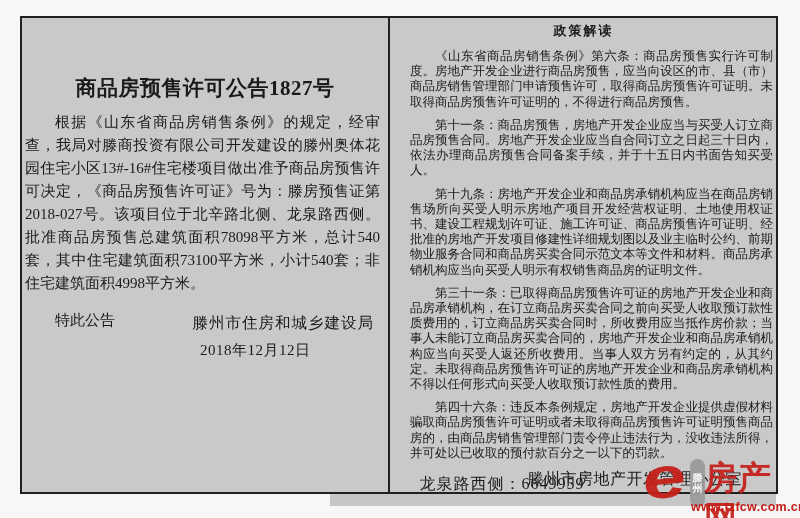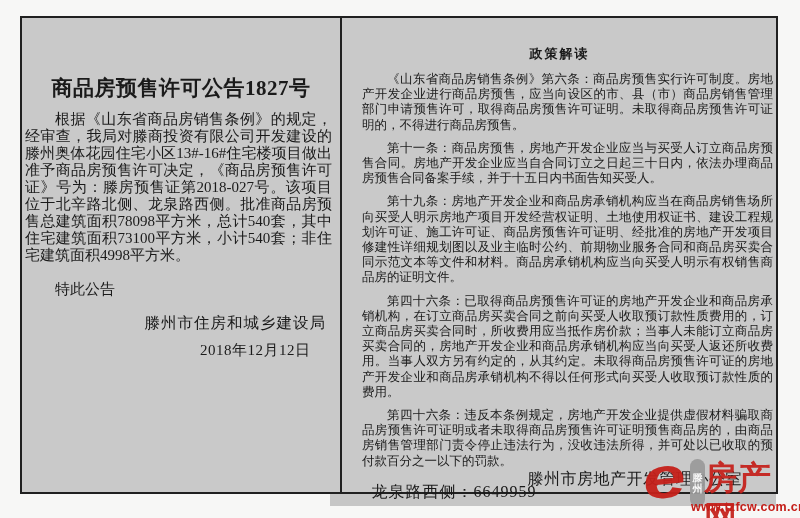--- a/index.html
+++ b/index.html
@@ -11,25 +11,25 @@
     background:var(--bg);color:var(--ink);
     font-family:"Liberation Serif","DejaVu Serif",serif;
   }
   
   .edge-strip{position:absolute;left:330px;top:493px;width:446px;height:13px;background:#c6c6c6;}
   
   .page{
     position:absolute;left:20px;top:16px;width:754px;height:474px;
     background:var(--paper);border:2px solid var(--border);display:flex;
   }
-  .panel-left{width:320px;border-right:2px solid var(--border);position:relative;box-sizing:border-box;}
-  .panel-right{flex:1;position:relative;box-sizing:border-box;padding:27px 3px 0 4px;}
+  .panel-left{width:368px;border-right:2px solid var(--border);position:relative;box-sizing:border-box;}
+  .panel-right{flex:1;position:relative;box-sizing:border-box;padding:4px 3px 0 4px;}
 
   .ann-title{margin:56px 0 0 0;text-align:center;font-size:21px;font-weight:700;letter-spacing:.5px;}
-  .ann-body{margin:9px 8px 16px 3px;font-size:15px;line-height:17px;text-align:justify;text-indent:2em;}
+  .ann-body{margin:9px 8px 16px 3px;font-size:15px;line-height:23px;text-align:justify;text-indent:2em;}
   .ann-closing{margin:10px 8px 0 3px;font-size:15px;text-indent:2em;}
   .ann-issuer{position:absolute;top:295px;right:14px;font-size:15.5px;letter-spacing:1px;}
   .ann-date{position:absolute;top:323px;left:178px;font-size:15px;letter-spacing:.5px;}
 
   .policy-header{text-align:center;font-size:13px;font-weight:700;letter-spacing:2px;}
   .policy-p{margin:8px 0 0 16px;font-size:12.5px;line-height:15.2px;text-align:justify;text-indent:2em;}
   .policy-p:first-of-type{margin-top:9px;}
   .policy-phone{margin:13px 0 0 0;font-size:16px;text-indent:1.6em;letter-spacing:1px;}
   .policy-issuer{position:absolute;bottom:2px;right:34px;font-size:16px;letter-spacing:.5px;}
 
@@ -68,21 +68,21 @@
     <p class="ann-closing">特此公告</p>
     <div class="ann-issuer">滕州市住房和城乡建设局</div>
     <div class="ann-date">2018年12月12日</div>
   </section>
 
   <section class="panel-right">
     <div class="policy-header">政策解读</div>
     <p class="policy-p">《山东省商品房销售条例》第六条：商品房预售实行许可制度。房地产开发企业进行商品房预售，应当向设区的市、县（市）商品房销售管理部门申请预售许可，取得商品房预售许可证明。未取得商品房预售许可证明的，不得进行商品房预售。</p>
     <p class="policy-p">第十一条：商品房预售，房地产开发企业应当与买受人订立商品房预售合同。房地产开发企业应当自合同订立之日起三十日内，依法办理商品房预售合同备案手续，并于十五日内书面告知买受人。</p>
     <p class="policy-p">第十九条：房地产开发企业和商品房承销机构应当在商品房销售场所向买受人明示房地产项目开发经营权证明、土地使用权证书、建设工程规划许可证、施工许可证、商品房预售许可证明、经批准的房地产开发项目修建性详细规划图以及业主临时公约、前期物业服务合同和商品房买卖合同示范文本等文件和材料。商品房承销机构应当向买受人明示有权销售商品房的证明文件。</p>
-    <p class="policy-p">第四十六条：已取得商品房预售许可证的房地产开发企业和商品房承销机构，在订立商品房买卖合同之前向买受人收取预订款性质费用的，订立商品房买卖合同时，所收费用应当抵作房价款；当事人未能订立商品房买卖合同的，房地产开发企业和商品房承销机构应当向买受人返还所收费用。当事人双方另有约定的，从其约定。未取得商品房预售许可证的房地产开发企业和商品房承销机构不得以任何形式向买受人收取预订款性质的费用。</p>
+    <p class="policy-p">第三十一条：已取得商品房预售许可证的房地产开发企业和商品房承销机构，在订立商品房买卖合同之前向买受人收取预订款性质费用的，订立商品房买卖合同时，所收费用应当抵作房价款；当事人未能订立商品房买卖合同的，房地产开发企业和商品房承销机构应当向买受人返还所收费用。当事人双方另有约定的，从其约定。未取得商品房预售许可证的房地产开发企业和商品房承销机构不得以任何形式向买受人收取预订款性质的费用。</p>
     <p class="policy-p">第四十六条：违反本条例规定，房地产开发企业提供虚假材料骗取商品房预售许可证明或者未取得商品房预售许可证明预售商品房的，由商品房销售管理部门责令停止违法行为，没收违法所得，并可处以已收取的预付款百分之一以下的罚款。</p>
     <div class="policy-phone">
       <span>龙泉路西侧：</span><span>6649959</span>
     </div>
     <div class="policy-issuer">滕州市房地产开发管理办公室</div>
   </section>
 
 </div>
 
 <div class="watermark">

